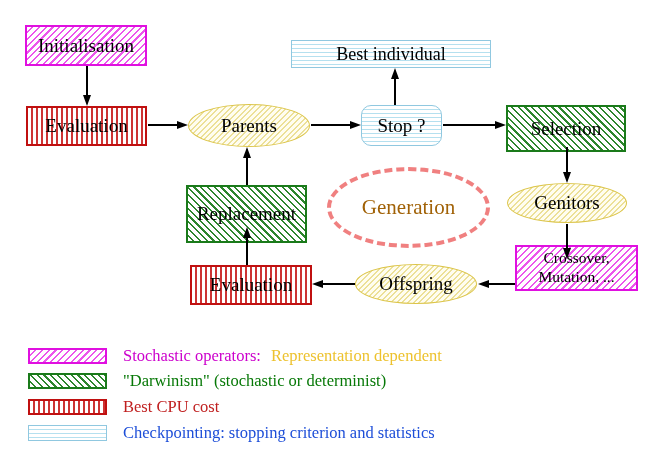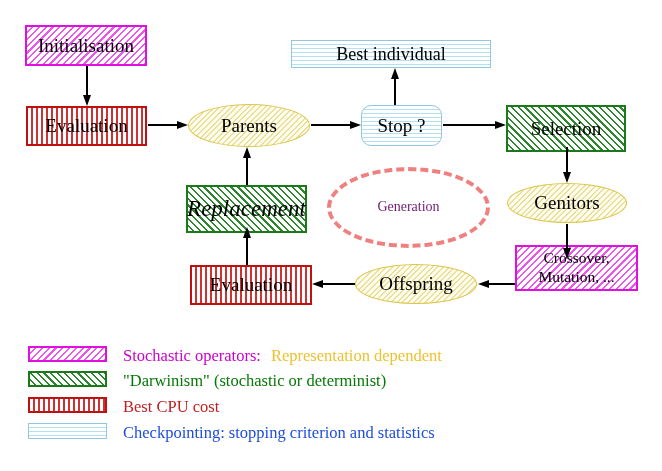--- a/index.html
+++ b/index.html
@@ -31,33 +31,33 @@
   }
   .hatch-yellow{
     border:1.6px solid #dcc54a;
     background:#fffdf0 repeating-linear-gradient(135deg,rgba(238,224,150,0) 0 2.6px,#ece098 2.6px 4px);
   }
   .ellipse{border-radius:50%;}
   .rounded{border-radius:10px;}
   
   #generation{
     border:4px dashed #f08080;border-radius:50%;
-    color:#701a75;font-size:14px;background:transparent;
+    color:#a16207;font-size:21px;background:transparent;
   }
   
   .hline,.vline{position:absolute;background:#000;}
   .hline{height:2px;}
   .vline{width:2px;}
   .ah{position:absolute;width:0;height:0;}
   .ah-right{border-top:4.5px solid transparent;border-bottom:4.5px solid transparent;border-left:11px solid #000;}
   .ah-left{border-top:4.5px solid transparent;border-bottom:4.5px solid transparent;border-right:11px solid #000;}
   .ah-down{border-left:4.5px solid transparent;border-right:4.5px solid transparent;border-top:11px solid #000;}
   .ah-up{border-left:4.5px solid transparent;border-right:4.5px solid transparent;border-bottom:11px solid #000;}
   
-  .legend-row{position:absolute;left:28px;display:flex;}
+  .legend-row{position:absolute;left:28px;display:flex;align-items:center;}
   .legend-swatch{width:79px;height:16px;box-sizing:border-box;flex:0 0 auto;}
   .legend-text{margin-left:16px;font-size:16.5px;white-space:nowrap;}
   .lg-magenta{color:#cc00cc;}
   .lg-gold{color:#edc22e;margin-left:10px;}
   .lg-green{color:#067806;}
   .lg-red{color:#c02020;}
   .lg-blue{color:#1d4ed8;}
   .two-line{font-size:15.5px;line-height:1.2;}
 </style>
 </head>
@@ -70,21 +70,21 @@
   <div class="node stripes-red" style="left:26px;top:106px;width:121px;height:40px;">Evaluation</div>
 
   <div class="node ellipse hatch-yellow" style="left:188px;top:104px;width:122px;height:43px;">Parents</div>
 
   <div class="node stripes-blue" style="left:291px;top:40px;width:200px;height:28px;font-size:18px;">Best individual</div>
 
   <div class="node stripes-blue rounded" style="left:361px;top:105px;width:81px;height:41px;">Stop ?</div>
 
   <div class="node hatch-green" style="left:506px;top:105px;width:120px;height:47px;">Selection</div>
 
-  <div class="node hatch-green" style="left:186px;top:185px;width:121px;height:48px;font-size:23px;font-style:italic;">Replacement</div>
+  <div class="node hatch-green" style="left:186px;top:185px;width:121px;height:58px;font-size:19px;">Replacement</div>
 
   <div class="node" id="generation" style="left:327px;top:167px;width:163px;height:81px;">Generation</div>
 
   <div class="node ellipse hatch-yellow" style="left:507px;top:183px;width:120px;height:40px;">Genitors</div>
 
   <div class="node hatch-magenta two-line" style="left:515px;top:245px;width:123px;height:46px;">
     <div>
       <div>Crossover,</div>
       <div>Mutation, ...</div>
     </div>

